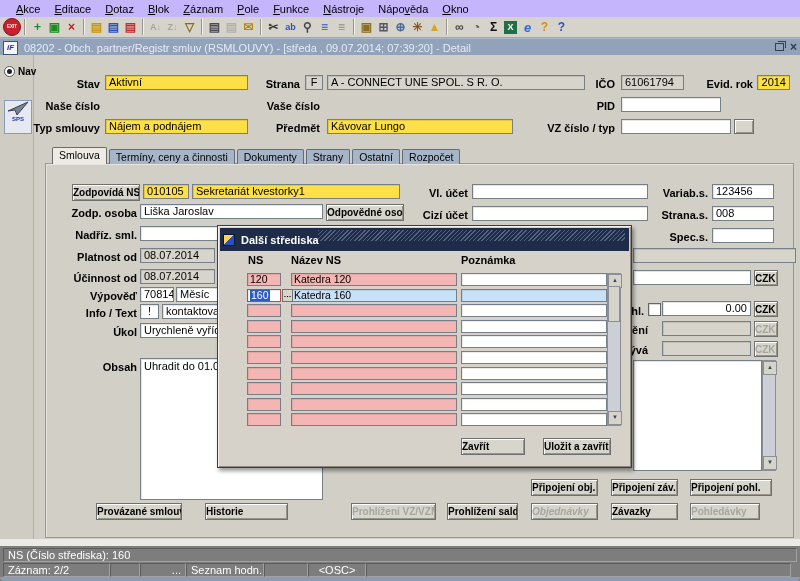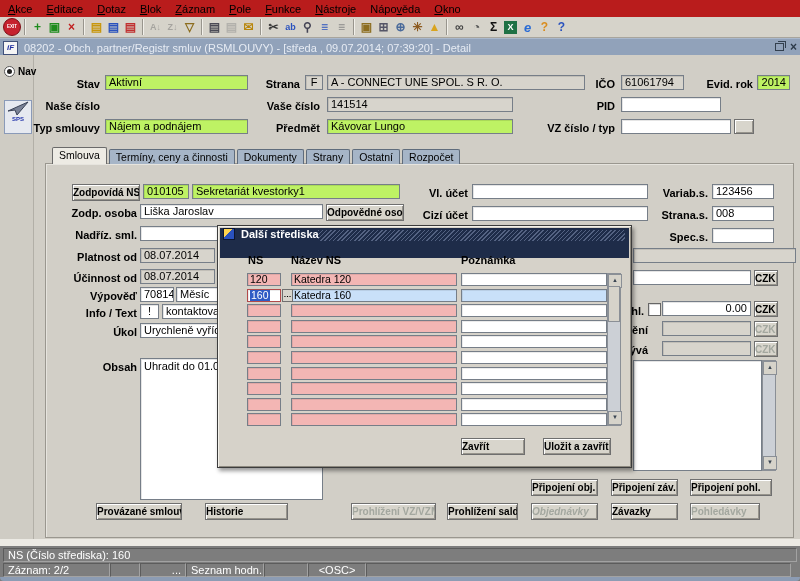--- a/index.html
+++ b/index.html
@@ -1,21 +1,21 @@
 <!DOCTYPE html>
 <html><head>
 <meta charset="utf-8">
 <style>
   html,body{margin:0;padding:0;background:#b0b0b0;}
   #screen{position:relative;width:800px;height:581px;overflow:hidden;
     font-family:"Liberation Sans",sans-serif;font-size:11px;color:#000;
     background:#d6d3ca;}
   
-  .menubar{position:absolute;left:0;top:0;width:800px;height:17px;background:#b91c1c;
-    display:flex;align-items:center;padding-left:8px;box-sizing:border-box;gap:14px;}
+  .menubar{position:absolute;left:0;top:0;width:800px;height:17px;background:#c4b5fd;
+    display:flex;align-items:center;padding-left:16px;box-sizing:border-box;gap:14px;}
   .menu-item{cursor:default;white-space:nowrap;}
   .toolbar{position:absolute;left:0;top:17px;width:800px;height:21px;background:#d6d3ca;
     border-bottom:1px solid #a8a59d;display:flex;align-items:center;padding-left:3px;box-sizing:border-box;}
   .ticon{width:17px;height:17px;text-align:center;line-height:17px;font-size:12px;font-weight:bold;cursor:default;}
   .ticon.small{font-size:9px;}
   .ticon.exit{width:16px;height:16px;border-radius:50%;background:#c6222e;border:1px solid #7d1018;
     color:#fff;font-size:4.5px;font-weight:bold;line-height:15px;letter-spacing:0;}
   .ticon.excel{width:13px;height:13px;margin:0 2px;background:#1f7145;color:#fff;font-size:9px;line-height:13px;}
   .ticon.ie{color:#2a6bd4;font-style:italic;font-size:13px;}
   .ticon.grayed{opacity:.45;}
@@ -39,21 +39,21 @@
     border:1px solid #8a9ab8;text-align:center;}
   .sps-label{display:block;color:#2233aa;font-size:6px;font-weight:bold;margin-top:-2px;}
   .groupbox{position:absolute;left:45px;top:163px;width:747px;height:373px;background:#d2cfc7;
     border:1px solid #9a978f;box-shadow:inset 1px 1px 0 #e6e4de;}
   .bottom-strip{position:absolute;left:0;top:539px;width:800px;height:7px;background:#eceae4;border-bottom:1px solid #55565a;}
   
   .lbl{position:absolute;font-weight:bold;text-align:right;white-space:nowrap;}
   .fld{position:absolute;height:15px;box-sizing:border-box;background:#fff;
     border:1px solid #767e88;box-shadow:inset 1px 1px 0 rgba(0,0,0,0.10);
     font-size:11px;line-height:13px;padding:0 3px;white-space:nowrap;overflow:hidden;}
-  .fld.pink{background:#bef264;}
+  .fld.pink{background:#fde047;}
   .fld.gray{background:#d7d4cc;}
   .fld.right{text-align:right;}
   .fld.center{text-align:center;padding:0;}
   .btn{position:absolute;height:17px;box-sizing:border-box;background:#d8d5cc;border:1px solid #6f6f6f;
     box-shadow:inset 1px 1px 0 #ffffff, inset -1px -1px 0 #97948c;
     font-size:10px;font-weight:bold;line-height:15px;white-space:nowrap;overflow:hidden;cursor:default;}
   .btn.grayed{color:#a3a79f;}
   .checkbox{position:absolute;width:11px;height:11px;background:#fff;border:1px solid #666;box-shadow:inset 1px 1px 0 rgba(0,0,0,.15);}
   .textarea{position:absolute;box-sizing:border-box;background:#fff;border:1px solid #767e88;
     box-shadow:inset 1px 1px 0 rgba(0,0,0,0.10);font-size:11px;line-height:13px;padding:1px 3px;overflow:hidden;}
@@ -64,21 +64,21 @@
   .tab.active{height:17px;background:#edebe4;font-weight:normal;border-color:#6a6a6a;}
   
   .sb{position:absolute;width:14px;background:#ccd0d6;border:1px solid #8a8f96;box-sizing:border-box;}
   .sb .arr{position:absolute;left:0;width:12px;height:12px;background:#d6d3ca;border:1px solid #8a8f96;
     font-size:6px;line-height:11px;text-align:center;color:#3a4552;}
   .sb .arr.dn{bottom:0;}
   .sb .th{position:absolute;left:0;top:12px;width:12px;height:36px;background:#d6d3ca;border:1px solid #8a8f96;box-sizing:border-box;}
   
   .dialog{position:absolute;left:217px;top:225px;width:413px;height:241px;background:#d6d2c9;z-index:10;
     border:1px solid #3c3c3c;box-shadow:inset 1px 1px 0 #f3f1ea, inset -1px -1px 0 #8d897f, 2px 3px 4px rgba(0,0,0,0.4);}
-  .dlg-title{position:absolute;left:2px;top:2px;right:2px;height:30px;background:#1e2c49;display:flex;}
+  .dlg-title{position:absolute;left:2px;top:2px;right:2px;height:23px;background:#1e2c49;display:flex;align-items:center;}
   .dlg-hatch{position:absolute;left:98px;top:2px;right:4px;height:11px;
     background:repeating-linear-gradient(135deg,rgba(150,165,200,.45) 0 1px,transparent 1px 3px);}
   .dlg-icon{width:10px;height:10px;margin-left:3px;background:linear-gradient(135deg,#ffd34d 0 45%,#2a52be 45% 100%);border:1px solid #0c1630;}
   .dlg-text{color:#fff;font-weight:bold;margin-left:6px;white-space:nowrap;z-index:1;}
   .dlg-h{position:absolute;font-weight:bold;}
   .grid{position:absolute;left:29px;top:47px;width:362px;}
   .grid-row{position:relative;height:13px;margin-bottom:2.6px;display:flex;}
   .gcell{box-sizing:border-box;height:13px;border:1px solid #767e88;box-shadow:inset 1px 1px 0 rgba(0,0,0,.08);
     font-size:10.5px;line-height:11px;padding:0 2px;white-space:nowrap;overflow:hidden;background:#fff;}
   .gcell.ns{width:34px;margin-right:10px;}
@@ -179,21 +179,20 @@
   <div class="lbl" style="left:255px;top:78px;width:45px;">Strana</div>
   <div class="fld gray center" style="left:305px;top:75px;width:18px;">F</div>
   <div class="fld gray" style="left:327px;top:75px;width:258px;">A - CONNECT UNE SPOL. S R. O.</div>
   <div class="lbl" style="left:583px;top:78px;width:32px;">IČO</div>
   <div class="fld gray" style="left:621px;top:75px;width:63px;">61061794</div>
   <div class="lbl" style="left:693px;top:78px;width:60px;">Evid. rok</div>
   <div class="fld pink right" style="left:757px;top:75px;width:33px;">2014</div>
 
   <div class="lbl" style="left:28px;top:100px;width:72px;">Naše číslo</div>
   <div class="lbl" style="left:250px;top:100px;width:70px;">Vaše číslo</div>
-  <div class="fld gray" style="left:327px;top:97px;width:186px;">141514</div>
   <div class="lbl" style="left:583px;top:100px;width:32px;">PID</div>
   <div class="fld" style="left:621px;top:97px;width:100px;"></div>
 
   <div class="lbl" style="left:28px;top:122px;width:72px;">Typ smlouvy</div>
   <div class="fld pink" style="left:105px;top:119px;width:143px;">Nájem a podnájem</div>
   <div class="lbl" style="left:248px;top:122px;width:72px;">Předmět</div>
   <div class="fld pink" style="left:327px;top:119px;width:186px;">Kávovar Lungo</div>
   <div class="lbl" style="left:543px;top:122px;width:72px;">VZ číslo / typ</div>
   <div class="fld" style="left:621px;top:119px;width:110px;"></div>
   <div class="btn" style="left:734px;top:119px;width:20px;height:15px;"></div>

